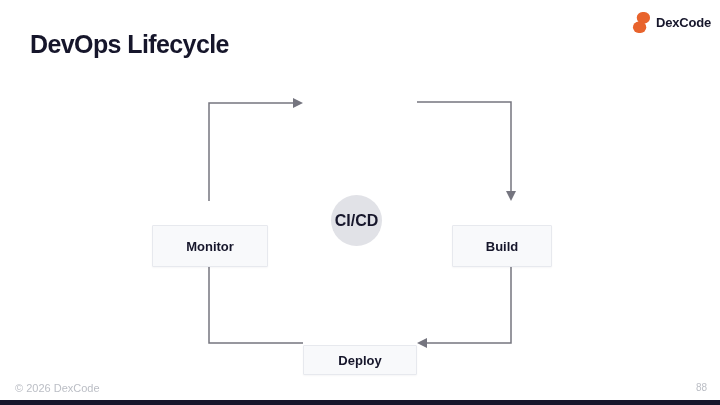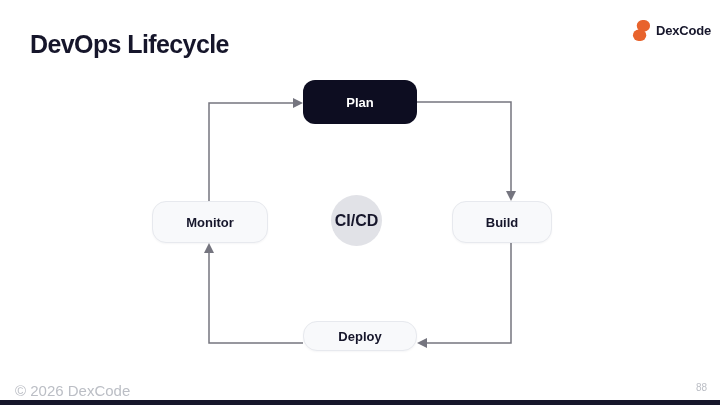--- a/index.html
+++ b/index.html
@@ -19,21 +19,21 @@
     top: 30px;
     font-size: 25px;
     font-weight: 700;
     letter-spacing: -0.6px;
     color: #16162B;
     text-align: right;
   }
   .logo {
     position: absolute;
     right: 9px;
-    top: 20px;
+    top: 12px;
     display: flex;
     align-items: center;
     gap: 5px;
     text-align: right;
   }
   .logo-text {
     font-size: 13px;
     font-weight: 700;
     letter-spacing: -0.2px;
     color: #16162B;
@@ -54,22 +54,23 @@
   }
   .node-dark {
     background: #0D0D21;
     color: #ffffff;
     border-radius: 12px;
   }
   .node-light {
     background: #F8F9FB;
     color: #16162B;
     border: 1px solid #E7E9EE;
-    border-radius: 14px;
+    border-radius: 1px;
     box-shadow: 0 1px 2px rgba(20,20,40,0.04);
+    margin-top: 24px;
   }
   .node-plan    { left: 303px; top: 80px;  width: 114px; height: 44px; }
   .node-monitor { left: 152px; top: 201px; width: 116px; height: 42px; }
   .node-build   { left: 452px; top: 201px; width: 100px; height: 42px; }
   .node-deploy  { left: 303px; top: 321px; width: 114px; height: 30px; }
 
   .center-circle {
     position: absolute;
     left: 331px;
     top: 195px;
@@ -83,21 +84,21 @@
     font-size: 16px;
     font-weight: 700;
     color: #16162B;
   }
 
   
   .footer-copyright {
     position: absolute;
     left: 15px;
     top: 382px;
-    font-size: 15px;
+    font-size: 11px;
     color: #BBBEC5;
   }
   .page-number {
     position: absolute;
     right: 13px;
     top: 382px;
     font-size: 10px;
     color: #BBBEC5;
   }
   .bottom-bar {
@@ -136,23 +137,20 @@
         <path d="M303,343 L209,343 L209,253"></path>
       </g>
       <g fill="#75757F" stroke="none">
         <polygon points="293,98 293,108 303,103"></polygon>
         <polygon points="506,191 516,191 511,201"></polygon>
         <polygon points="427,338 427,348 417,343"></polygon>
         <polygon points="204,253 214,253 209,243"></polygon>
       </g>
     </svg>
 
-    <div class="node node-dark node-plan">
-      <span>Plan</span>
-    </div>
 
     <div class="node node-light node-build">
       <span>Build</span>
     </div>
 
     <div class="node node-light node-deploy">
       <span>Deploy</span>
     </div>
 
     <div class="node node-light node-monitor">

